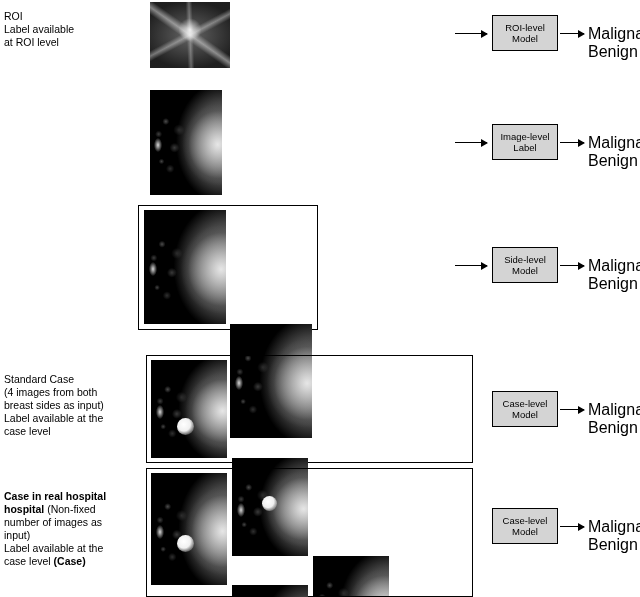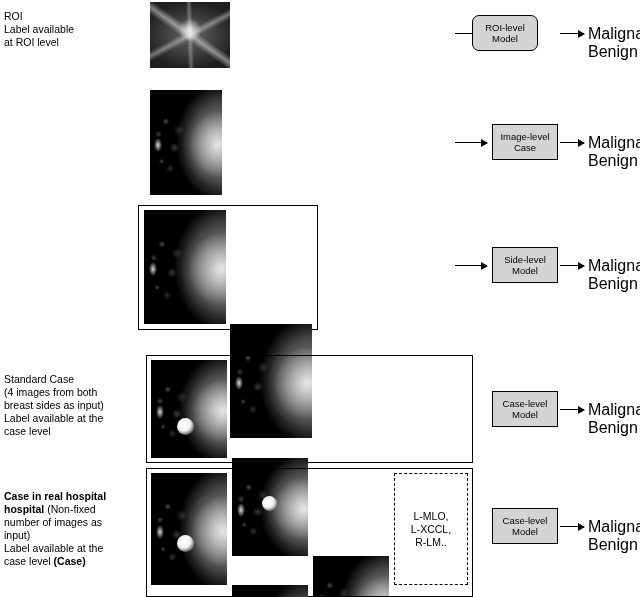--- a/index.html
+++ b/index.html
@@ -156,41 +156,41 @@
 
 <div class="row" style="top:0;height:80px;">
   <div class="desc" style="top:10px;">ROI<br>Label available<br>at ROI level</div>
 
   <div class="roi-patch" style="left:150px; top:2px; width:80px; height:66px;">
     <div class="spic"></div>
   </div>
 
   <div class="arrow" style="left:455px; top:33px; width:32px;"></div>
 
-  <div class="model" style="left:472px; top:15px; width:66px; height:36px; white-space:pre-line;border-radius:7px;">ROI-level
+  <div class="model" style="left:492px; top:15px; width:66px; height:36px; white-space:pre-line;">ROI-level
 Model</div>
 
   <div class="arrow" style="left:560px; top:33px; width:24px;"></div>
 
   <div class="outlabel" style="left:588px; top:25px; white-space:pre-line;">Malignant/
 Benign</div>
 </div>
 
 <div class="row" style="top:90px;height:110px;">
 
   <div class="imgbox mammo mm-right" style="left:150px; top:0; width:72px; height:105px;">
     <div class="tissue"></div>
       <div class="speckle"></div>
       <div class="nipple-r"></div>
   </div>
 
   <div class="arrow" style="left:455px; top:52px; width:32px;"></div>
 
   <div class="model" style="left:492px; top:34px; width:66px; height:36px; white-space:pre-line;">Image-level
-Case</div>
+Label</div>
 
   <div class="arrow" style="left:560px; top:52px; width:24px;"></div>
 
   <div class="outlabel" style="left:588px; top:44px; white-space:pre-line;">Malignant/
 Benign</div>
 </div>
 
 <div class="row" style="top:205px;height:125px;">
 
   <div class="frame" style="left:138px; top:0; width:180px; height:125px;"></div>
@@ -258,23 +258,20 @@
     <div class="tissue"></div>
       <div class="speckle"></div>
       <div class="nipple-r"></div>
     <div class="lesion" style="width:17px;height:17px;left:26px;top:62px;"></div>
   </div>
   <div class="imgbox mammo mm-right" style="left:232px; top:5px; width:76px; height:112px;">
     <div class="tissue"></div>
       <div class="speckle"></div>
   </div>
 
-  <div class="frame-dashed" style="left:394px; top:5px; width:74px; height:112px; white-space:pre-line;">L-MLO,
-L-XCCL,
-R-LM..</div>
 
   <div class="model" style="left:492px; top:40px; width:66px; height:36px; white-space:pre-line;">Case-level
 Model</div>
 
   <div class="arrow" style="left:560px; top:58px; width:24px;"></div>
 
   <div class="outlabel" style="left:588px; top:50px; white-space:pre-line;">Malignant/
 Benign</div>
 </div>
 

